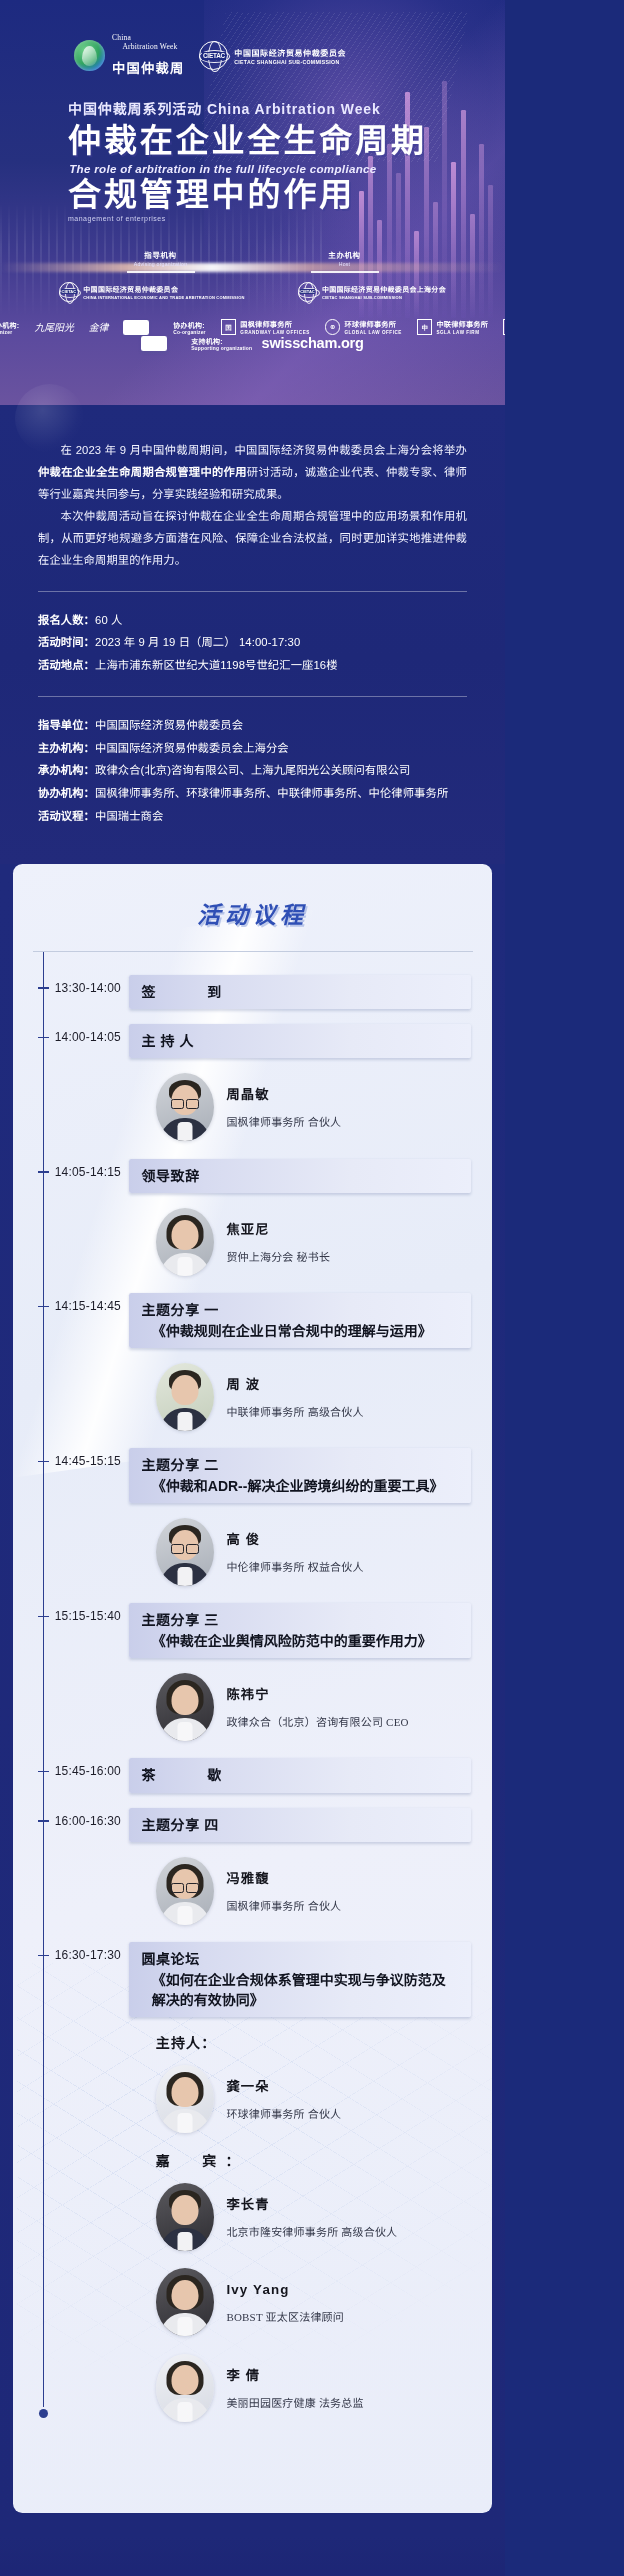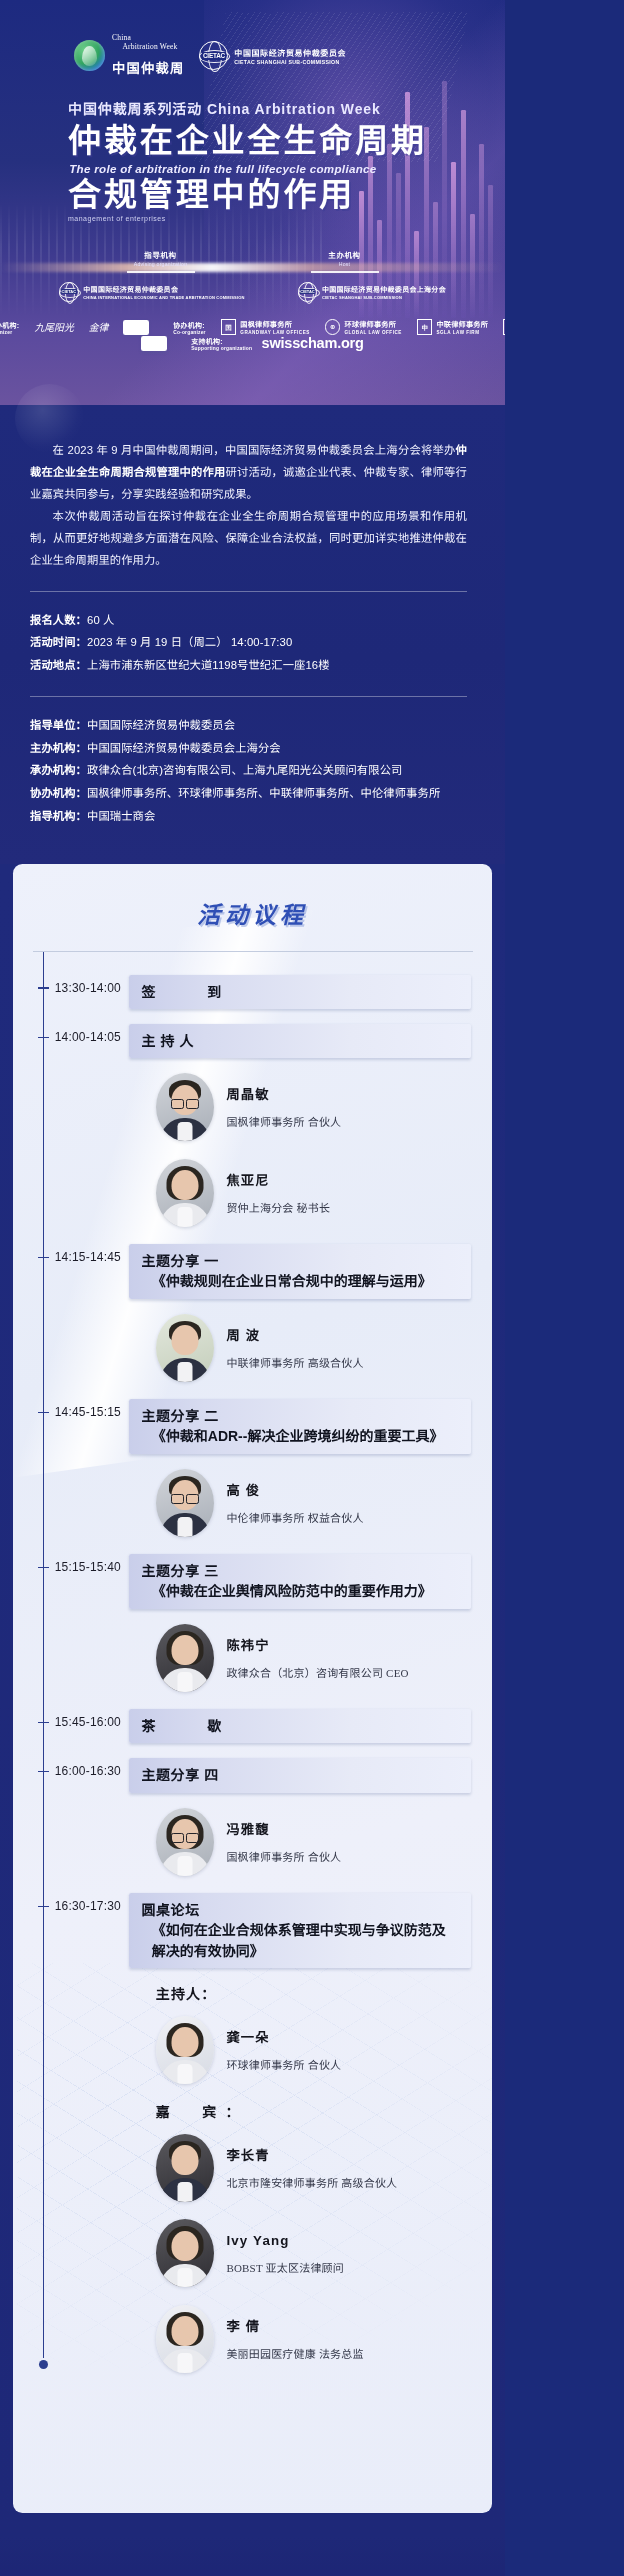--- a/index.html
+++ b/index.html
@@ -140,21 +140,21 @@
   .firm .fcn { color:#fff; font-size: 7.2px; font-weight:700; letter-spacing:0.2px; }
   .firm .fen { color:#fff; font-size: 4.6px; font-weight:700; letter-spacing:0.5px; margin-top:1.2px; }
   .script-logo { color:#fff; font-family:"Liberation Serif", serif; font-style:italic; font-size: 9.8px; white-space:nowrap;}
   .support-row { display:flex; align-items:center; justify-content:center; gap: 9.3px; margin-top: 0; }
   .swiss { color:#fff; font-size: 14.5px; font-weight:700; letter-spacing:-0.2px; }
 
   
   .intro {
     position: relative;
     background: linear-gradient(180deg,#1f2a7c 0%, #1e2878 55%, #222a7b 100%);
-    padding: 34px 38px 37px 30px;
+    padding: 34px 38px 37px 38px;
   }
   .watermark {
     position:absolute; left: 15px; top: -21px; width: 69px; height: 69px; opacity:.25;
     border-radius:50%;
     background: radial-gradient(circle at 40% 38%, rgba(255,255,255,.55), rgba(255,255,255,.05) 60%, rgba(0,0,0,0) 72%);
   }
   .intro p {
     color: #f2f3ff; font-size: 11.3px; line-height: 1.95; text-indent: 2em; text-align: justify;
     letter-spacing: 0.1px;
   }
@@ -443,21 +443,21 @@
     <div class="kv">
       <span class="k">主办机构：</span><span class="v">中国国际经济贸易仲裁委员会上海分会</span>
     </div>
     <div class="kv">
       <span class="k">承办机构：</span><span class="v">政律众合(北京)咨询有限公司、上海九尾阳光公关顾问有限公司</span>
     </div>
     <div class="kv">
       <span class="k">协办机构：</span><span class="v">国枫律师事务所、环球律师事务所、中联律师事务所、中伦律师事务所</span>
     </div>
     <div class="kv">
-      <span class="k">指导机构：</span><span class="v">中国瑞士商会</span>
+      <span class="k">活动议程：</span><span class="v">中国瑞士商会</span>
     </div>
   </div>
 
   <div class="agenda-wrap">
     <div class="agenda-card">
       <div class="agenda-title">活动议程</div>
       <div class="agenda-rule"></div>
 
       <div class="timeline" id="timeline">
         <div class="spine"></div>
@@ -482,20 +482,27 @@
               <div class="head"></div>
               <div class="glasses"></div>
               <div class="body"></div>
               <div class="collar"></div>
             </div>
             <div class="pinfo">
               <div class="pname">周晶敏</div>
               <div class="ptitle">国枫律师事务所 合伙人</div>
             </div>
           </div>
+          <div class="row">
+            <div class="tick"></div>
+            <div class="time">14:05-14:15</div>
+            <div class="bar">
+              <div class="l1">领导致辞</div>
+            </div>
+          </div>
           <div class="person">
             <div class="avatar female gray">
               <div class="hair"></div>
               <div class="head"></div>
               <div class="body"></div>
               <div class="collar"></div>
             </div>
             <div class="pinfo">
               <div class="pname">焦亚尼</div>
               <div class="ptitle">贸仲上海分会 秘书长</div>

